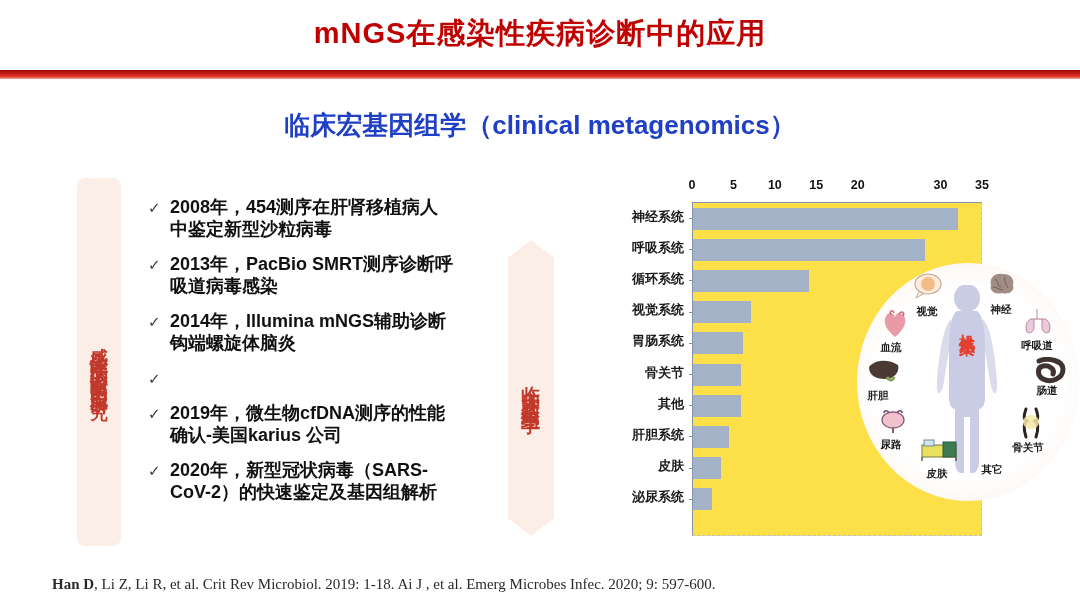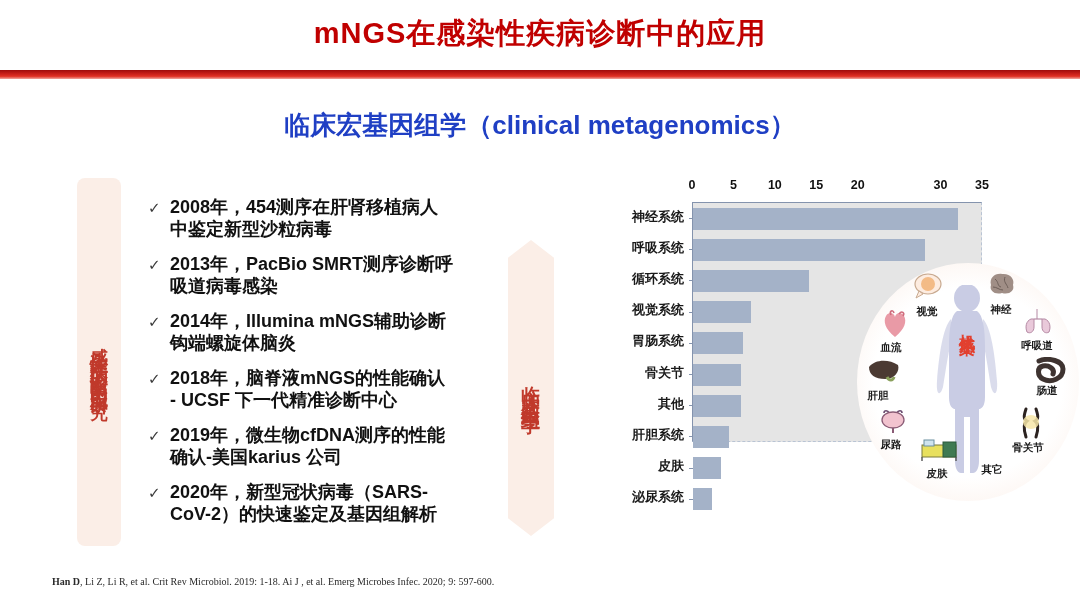--- a/index.html
+++ b/index.html
@@ -93,22 +93,22 @@
   #chart-axis-top{
     position:absolute; left:92px; top:0; width:290px; height:22px;
   }
   .xtick-label{
     position:absolute; top:0;
     font-size:12.5px; font-weight:bold; color:#111;
     transform:translateX(-50%);
   }
   #plot-area{
     position:absolute; left:92px; top:24px;
-    width:290px; height:240px;
-    background:#e5e5e5;
+    width:290px; height:334px;
+    background:#fde047;
     border:1px dashed #b9c4d4;
     border-left:1px solid #8493ad;
     border-top:1px solid #8493ad;
   }
   .bar-row{
     position:relative;
     height:31.2px;
     display:flex;
     align-items:center;
   }
@@ -153,21 +153,21 @@
     transform:translateX(-50%);
     writing-mode:vertical-rl; text-orientation:upright;
     font-size:16px; font-weight:bold; color:#e2402f;
     letter-spacing:2px; line-height:1;
   }
   .organ-icon{ position:absolute; }
 
   
   #footer{
     position:absolute; left:52px; top:576px;
-    font-size:10px; color:#2a2a2a;
+    font-size:15px; color:#2a2a2a;
     font-family:"Liberation Serif","DejaVu Serif",serif;
     white-space:nowrap;
   }
   #footer b{ font-weight:bold; }
 </style>
 </head>
 <body>
 
 <div id="slide-title">mNGS在感染性疾病诊断中的应用</div>
 <div id="title-rule"></div>
@@ -194,24 +194,20 @@
     </div>
     <div class="bullet-item">
       <div class="bullet-check">✓</div>
       <div class="bullet-text">
         <div>2014年，Illumina mNGS辅助诊断</div>
         <div>钩端螺旋体脑炎</div>
       </div>
     </div>
     <div class="bullet-item">
       <div class="bullet-check">✓</div>
-      <div class="bullet-text">
-        <div>2018年，脑脊液mNGS的性能确认</div>
-        <div>- UCSF 下一代精准诊断中心</div>
-      </div>
     </div>
     <div class="bullet-item">
       <div class="bullet-check">✓</div>
       <div class="bullet-text">
         <div>2019年，微生物cfDNA测序的性能</div>
         <div>确认-美国karius 公司</div>
       </div>
     </div>
     <div class="bullet-item">
       <div class="bullet-check">✓</div>

